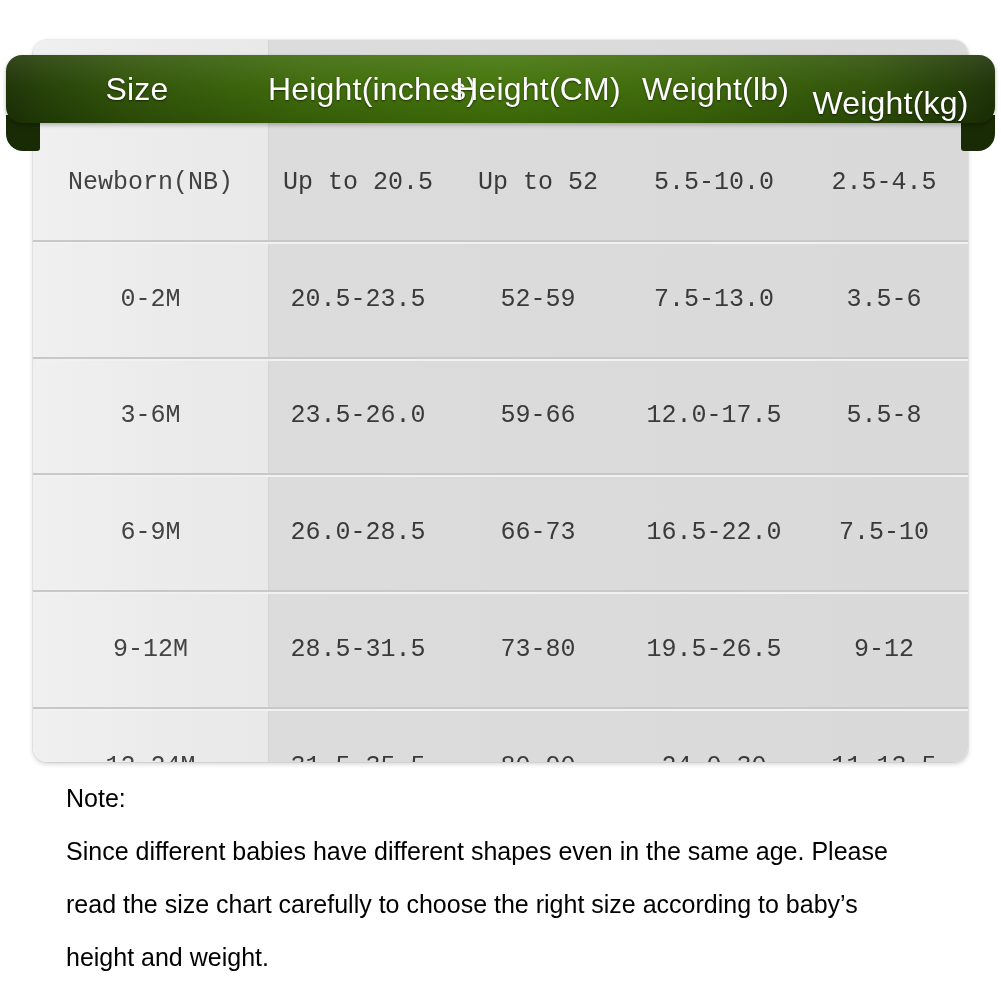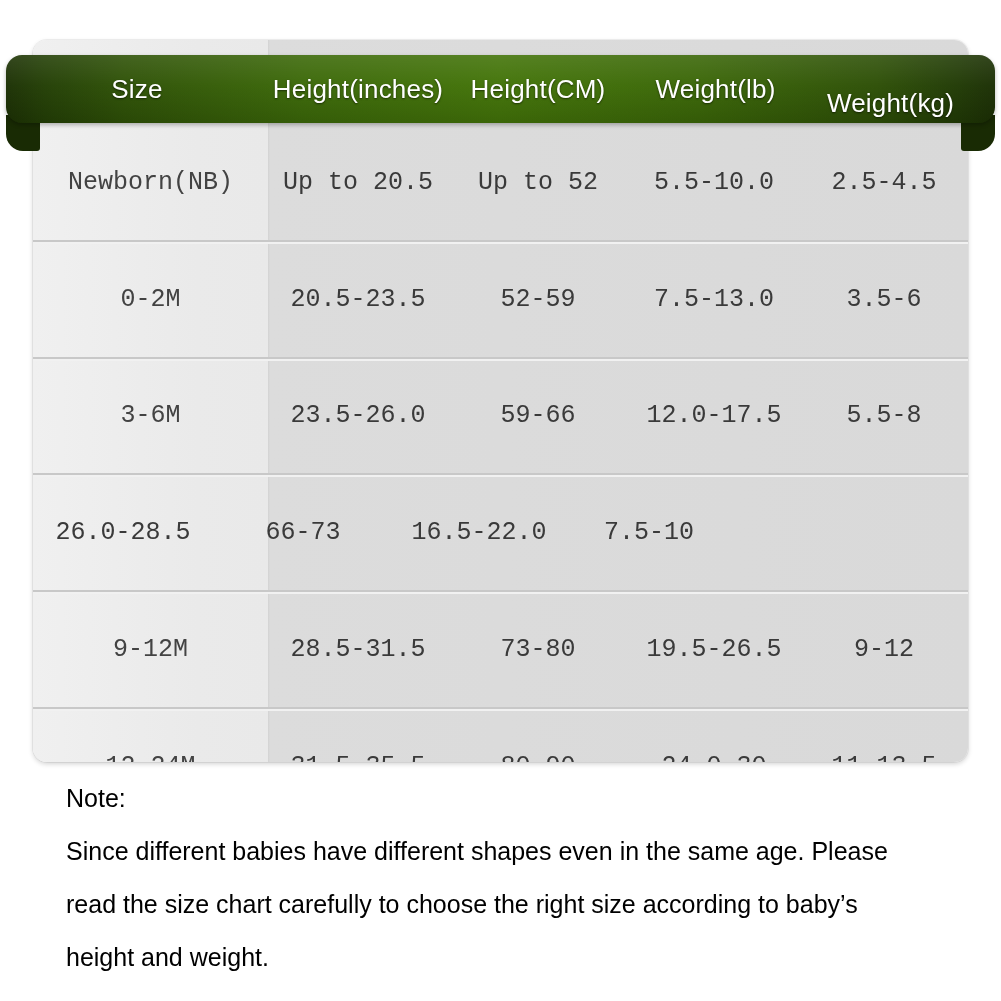--- a/index.html
+++ b/index.html
@@ -98,21 +98,21 @@
         #2e5007 88%,
         #223c06 96%,
         #1c3005 100%);
     box-shadow: 0 2px 4px rgba(0,0,0,0.28);
     z-index: 2;
     display: flex;
     align-items: center;
   }
   .th {
     color: #ffffff;
-    font-size: 26px;
+    font-size: 32px;
     text-align: center;
     text-shadow: 0 1px 2px rgba(0,0,0,0.55);
     white-space: nowrap;
     letter-spacing: 0.2px;
   }
   
   .th.c0 { width: 262px; }
   .th.c1 { width: 180px; }
   .th.c2 { width: 180px; }
   .th.c3 { width: 175px; }
@@ -196,20 +196,21 @@
 
       <div class="row">
         <div class="cell c0">3-6M</div>
         <div class="cell c1">23.5-26.0</div>
         <div class="cell c2">59-66</div>
         <div class="cell c3">12.0-17.5</div>
         <div class="cell c4">5.5-8</div>
       </div>
 
       <div class="row">
+        <div class="cell c0">6-9M</div>
         <div class="cell c1">26.0-28.5</div>
         <div class="cell c2">66-73</div>
         <div class="cell c3">16.5-22.0</div>
         <div class="cell c4">7.5-10</div>
       </div>
 
       <div class="row">
         <div class="cell c0">9-12M</div>
         <div class="cell c1">28.5-31.5</div>
         <div class="cell c2">73-80</div>

